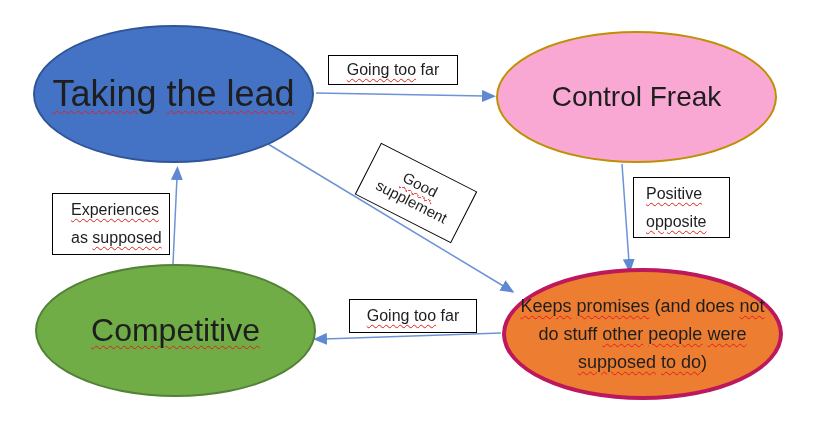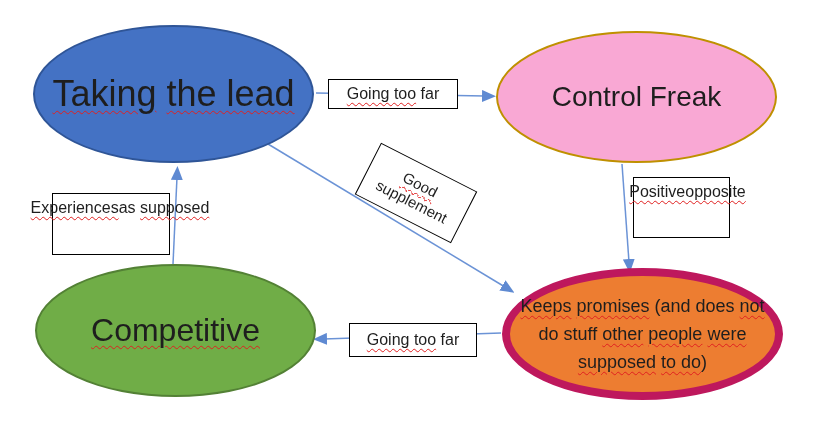--- a/index.html
+++ b/index.html
@@ -9,40 +9,40 @@
   }
   
   .ellipse {
     position:absolute; border-radius:50%;
     display:flex; flex-direction:column; align-items:center; justify-content:center;
     text-align:center; box-sizing:border-box;
   }
   .el-blue   { left:33px;  top:25px;  width:281px; height:138px; background:#4472C4; border:2.5px solid #2F5597; font-size:36px; }
   .el-yellow { left:496px; top:31px;  width:281px; height:132px; background:#f9a8d4; border:2.5px solid #BF9000; font-size:28px; }
   .el-green  { left:35px;  top:264px; width:281px; height:133px; background:#70AD47; border:2.5px solid #538135; font-size:32px; }
-  .el-orange { left:502px; top:268px; width:281px; height:132px; background:#ED7D31; border:8px solid #be185d; font-size:18px; line-height:28px; }
+  .el-orange { left:502px; top:268px; width:281px; height:132px; background:#ED7D31; border:4px solid #be185d; font-size:18px; line-height:28px; }
   
   .sq {
     text-decoration-line:underline;
     text-decoration-style:wavy;
     text-decoration-color:#E02020;
     text-decoration-thickness:1px;
     text-underline-offset:4px;
   }
   .el-orange .sq, .labelbox .sq { text-underline-offset:3px; }
   
   .arrows { position:absolute; left:0; top:0; }
   .arrows line { stroke:#6B93D6; stroke-width:1.5; }
   
   .labelbox {
     position:absolute; background:#ffffff; border:1.5px solid #000000;
     font-size:16px; box-sizing:border-box; white-space:nowrap;
   }
-  .lb-center { display:flex; align-items:center; justify-content:center;margin-top:24px; }
-  .lb-left   { display:flex; flex-direction:row; justify-content:center; line-height:28px; }
+  .lb-center { display:flex; align-items:center; justify-content:center; }
+  .lb-left   { display:flex; flex-direction:column; justify-content:center; line-height:28px; }
   .lb-going-top    { left:328px; top:55px;  width:130px; height:30px; }
   .lb-experiences  { left:52px;  top:193px; width:118px; height:62px; padding-left:18px; }
   .lb-positive     { left:633px; top:177px; width:97px;  height:61px; padding-left:12px; }
   .lb-going-bottom { left:349px; top:299px; width:128px; height:34px; }
   .lb-good {
     left:362px; top:164px; width:108px; height:58px;
     transform:rotate(27deg);
     display:flex; flex-direction:column; align-items:center; justify-content:center;
     font-size:15px; line-height:19px; text-align:center;
   }

